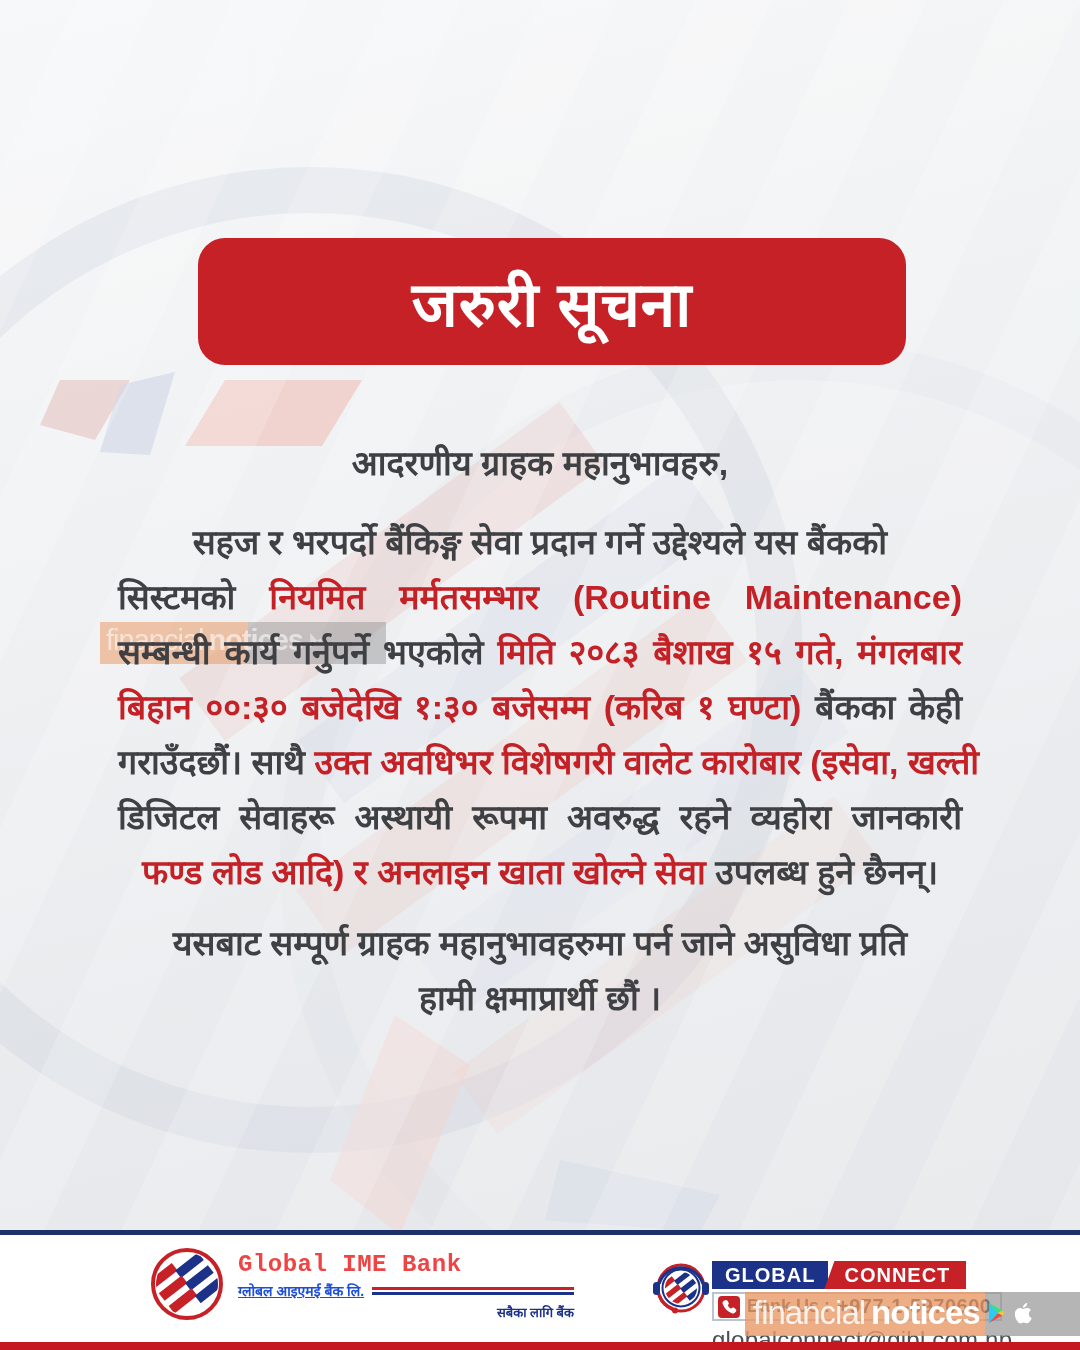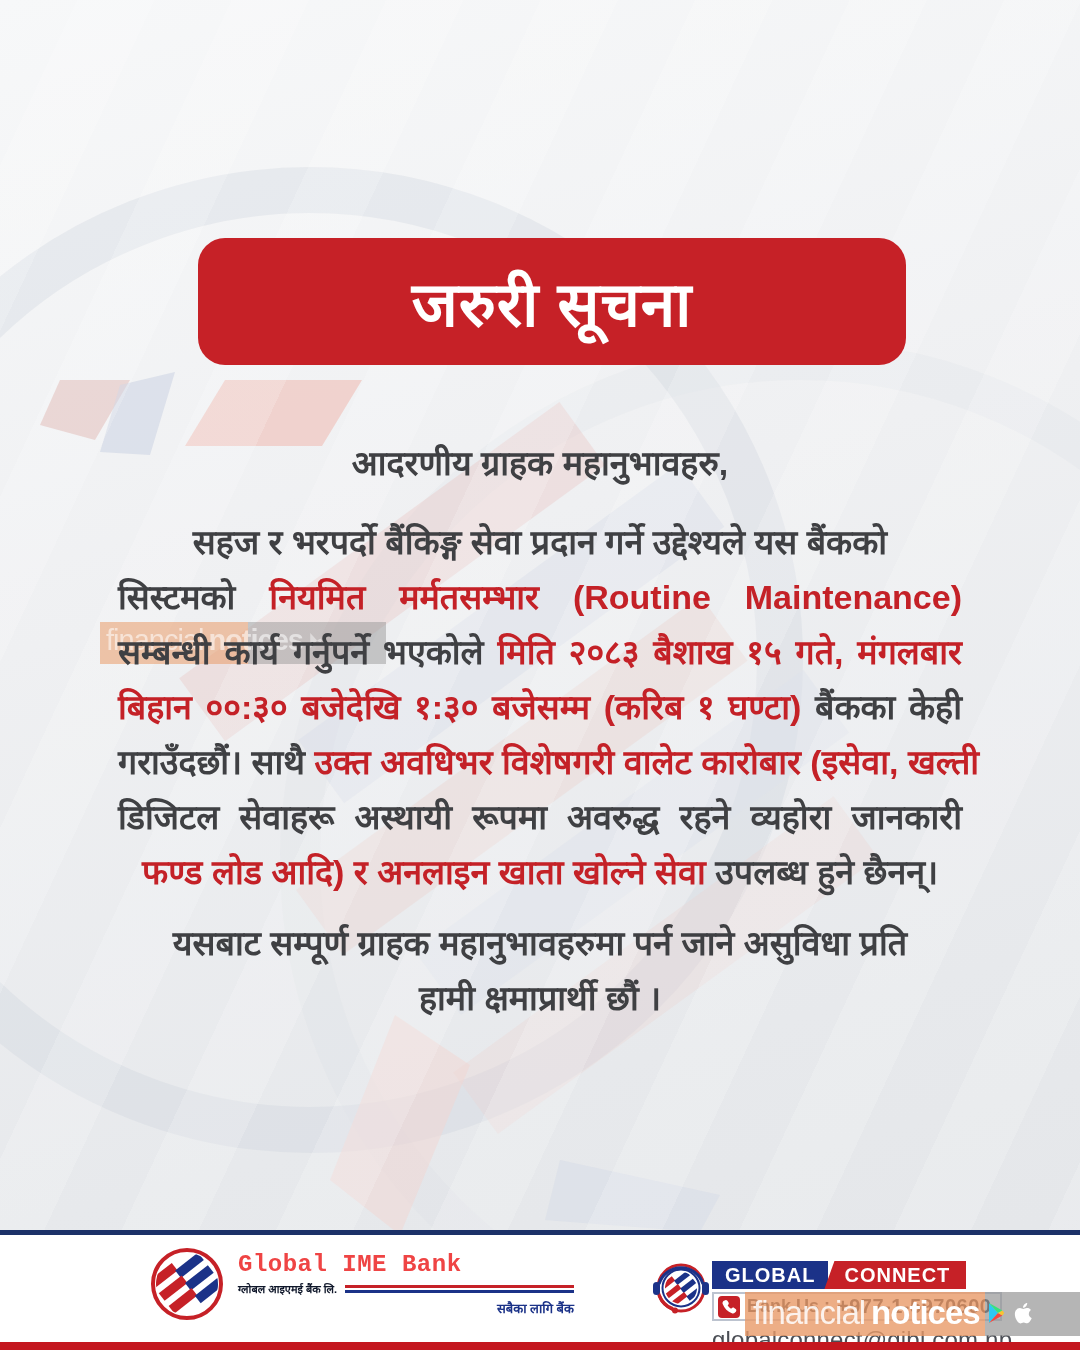--- a/index.html
+++ b/index.html
@@ -40,21 +40,21 @@
 
   
   .divider{position:absolute;left:0;top:1230px;width:1080px;height:5px;background:#1c3168;z-index:4;}
   .footer{position:absolute;left:0;top:1235px;width:1080px;height:107px;background:#ffffff;z-index:4;}
   .bottom-bar{position:absolute;left:0;top:1342px;width:1080px;height:8px;background:#c4171f;z-index:4;}
 
   .bank-logo{position:absolute;left:150px;top:12px;}
   .bank-block{position:absolute;left:238px;top:16px;width:336px;}
   .bank-name{font-family:Liberation Mono, monospace;font-weight:700;font-size:24px;color:#ef4444;letter-spacing:.5px;white-space:nowrap;}
   .bank-sub{display:flex;align-items:center;gap:8px;margin-top:3px;}
-  .bank-nepali{font-size:11px;font-weight:700;color:#0f172a;white-space:nowrap;}
+  .bank-nepali{font-size:14px;font-weight:700;color:#1d4ed8;white-space:nowrap;text-decoration:underline;}
   .dbl-line{flex:1;height:8px;display:flex;flex-direction:column;justify-content:space-between;}
   .dbl-line .r{height:3px;background:#c62127;}
   .dbl-line .b{height:3px;background:#1b3288;}
   .bank-tagline{text-align:right;font-size:13px;font-weight:700;color:#1b3288;margin-top:3px;}
 
   .connect-logo{position:absolute;left:652px;top:24px;}
   .connect-block{position:absolute;left:712px;top:26px;}
   .brand-row{display:flex;height:28px;}
   .brand-global{background:#1b3288;color:#fff;font-weight:700;font-size:20px;letter-spacing:1px;
     display:flex;align-items:center;padding:0 13px;}

